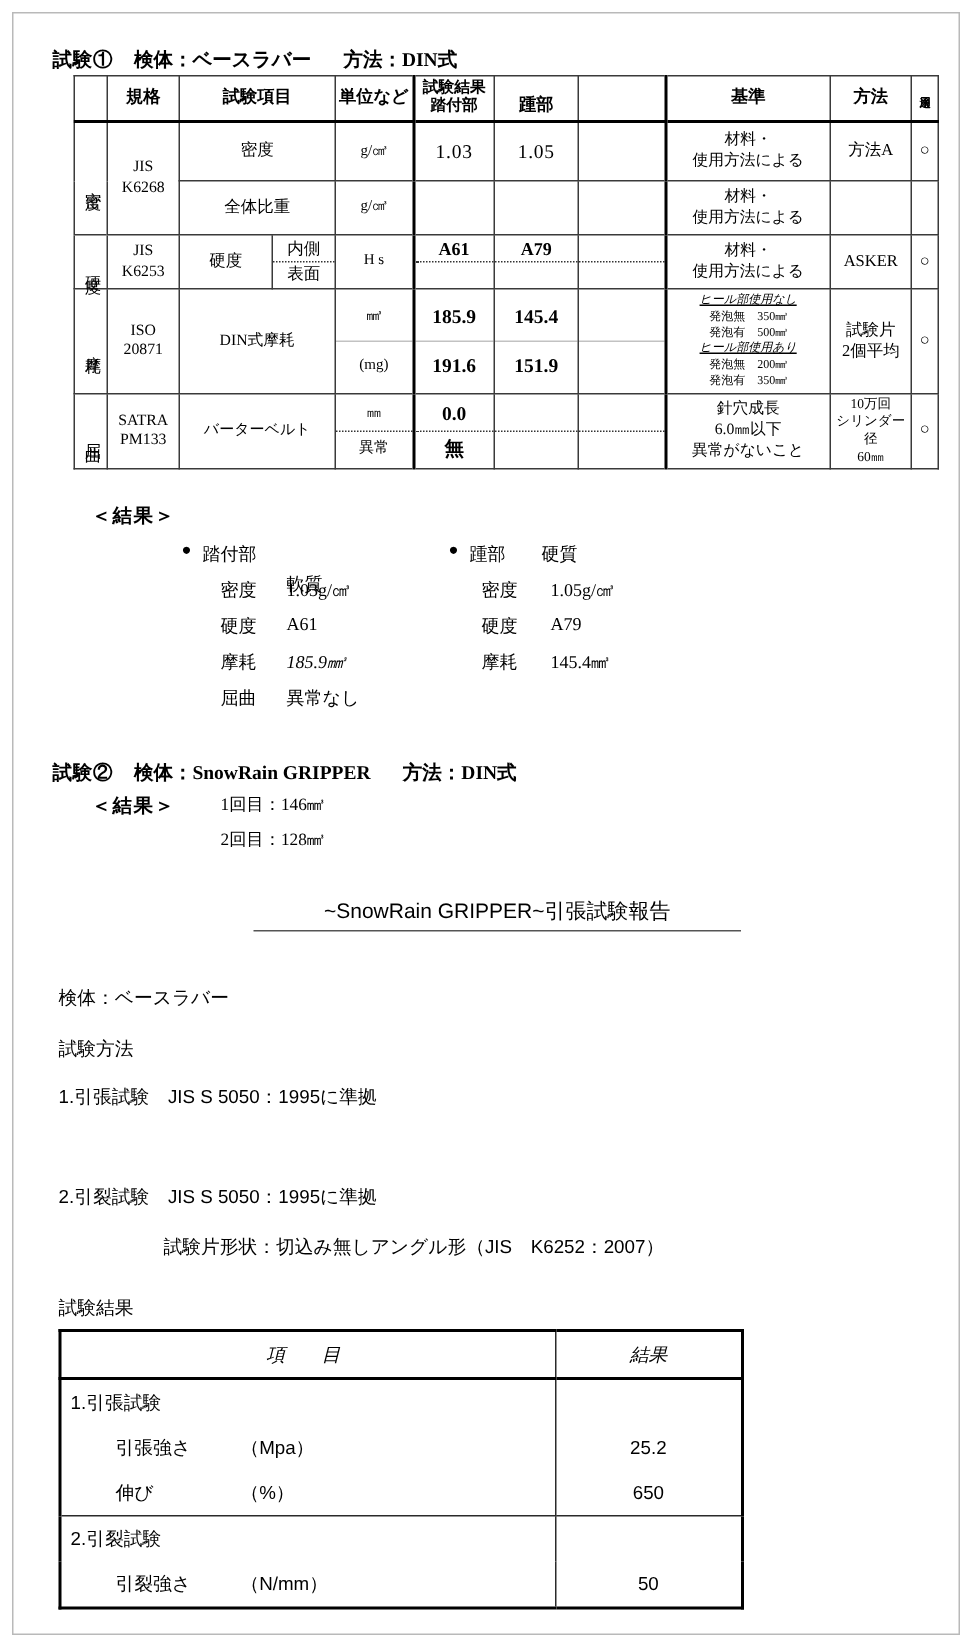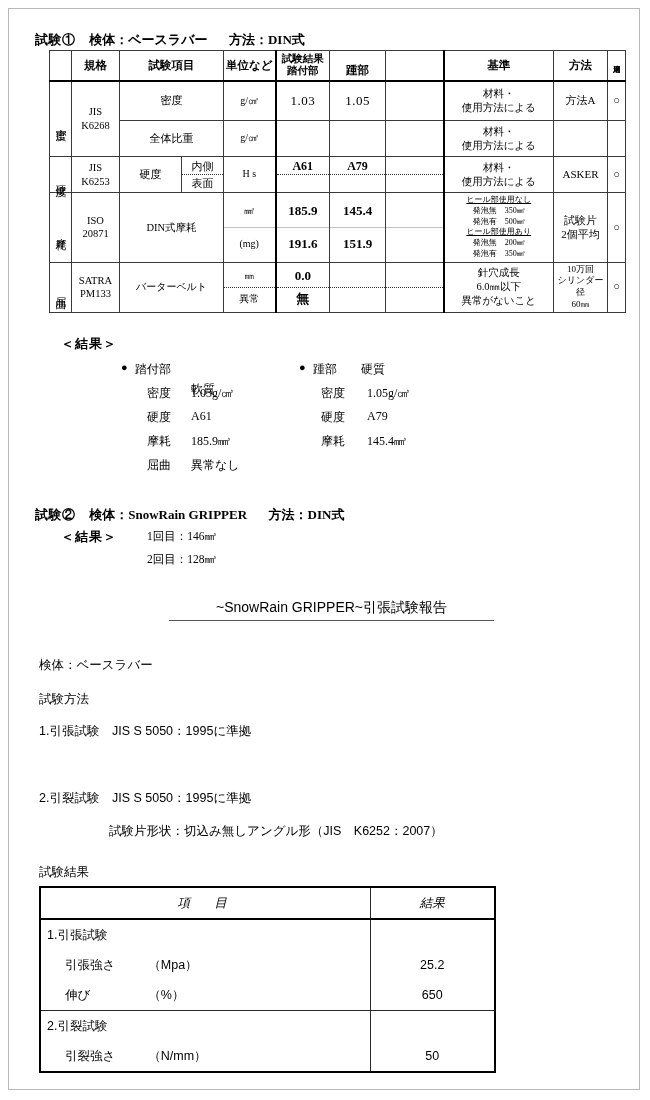--- a/index.html
+++ b/index.html
@@ -67,21 +67,21 @@
   .vert {
     writing-mode: vertical-rl;
     text-orientation: upright;
     letter-spacing: 1px;
     line-height: 1;
     margin: 0 auto;
   }
   .numcell { font-weight: bold; font-size: 13px; letter-spacing: 0.5px; }
   .sub { display:block; font-size: 10px; }
   .crit-small { font-size: 8px; line-height: 1.35; }
-  .crit-small .u { text-decoration: underline; display:block; }
+  .crit-small .u { text-decoration: underline; display:block;font-style:italic; }
   .crit-small .ind { display:block; }
   .nb-btm { border-bottom: 0 !important; }
   .twoline { line-height: 1.3; }
   .tiny { font-size: 9px; }
   .mid { font-size: 10px; }
   .hdr-stack { line-height: 1.2; }
 
   
   .kekka {
     position: absolute;
@@ -120,21 +120,21 @@
   }
   table.t2 td {
     border: 1px solid #2a2a2a;
     padding: 5px 6px;
     vertical-align: middle;
     height: 20px;
   }
   table.t2 td.itm { text-align: left; }
   table.t2 td.val { text-align: center; }
   table.t2 .hd { text-align: center; }
-  table.t2 .indent1 { padding-left: 24px; }
+  table.t2 .indent1 { padding-left: 36px; }
   .t2 .nbb { border-bottom: 0 !important; }
   .t2 .nbt { border-top: 0 !important; }
   .t2 .hdbtm { border-bottom: 2px solid #000 !important; font-style: italic; }
   .t2 .outer-top { border-top: 2px solid #000 !important; }
   .t2 .outer-btm { border-bottom: 2px solid #000 !important; }
   .t2 .outer-l { border-left: 2px solid #000 !important; }
   .t2 .outer-r { border-right: 2px solid #000 !important; }
   .spaced { letter-spacing: 6px; }
 </style>
 </head>
@@ -344,21 +344,21 @@
     <div class="res-row">
       <span class="k" style="left:26px;">密度</span>
       <span class="v" style="left:70px;">1.03g/㎤</span>
     </div>
     <div class="res-row">
       <span class="k" style="left:26px;">硬度</span>
       <span class="v" style="left:70px;">A61</span>
     </div>
     <div class="res-row">
       <span class="k" style="left:26px;">摩耗</span>
-      <span class="v" style="left:70px;">185.9㎣</span>
+      <span class="v" style="left:70px;font-style:italic;">185.9㎣</span>
     </div>
     <div class="res-row">
       <span class="k" style="left:26px;">屈曲</span>
       <span class="v" style="left:70px;">異常なし</span>
     </div>
   </div>
 
   <div class="res-col mincho" style="left:290px; top:352px;">
     <div class="res-row">
       <span class="k bullet" style="left:0px;">●</span>

